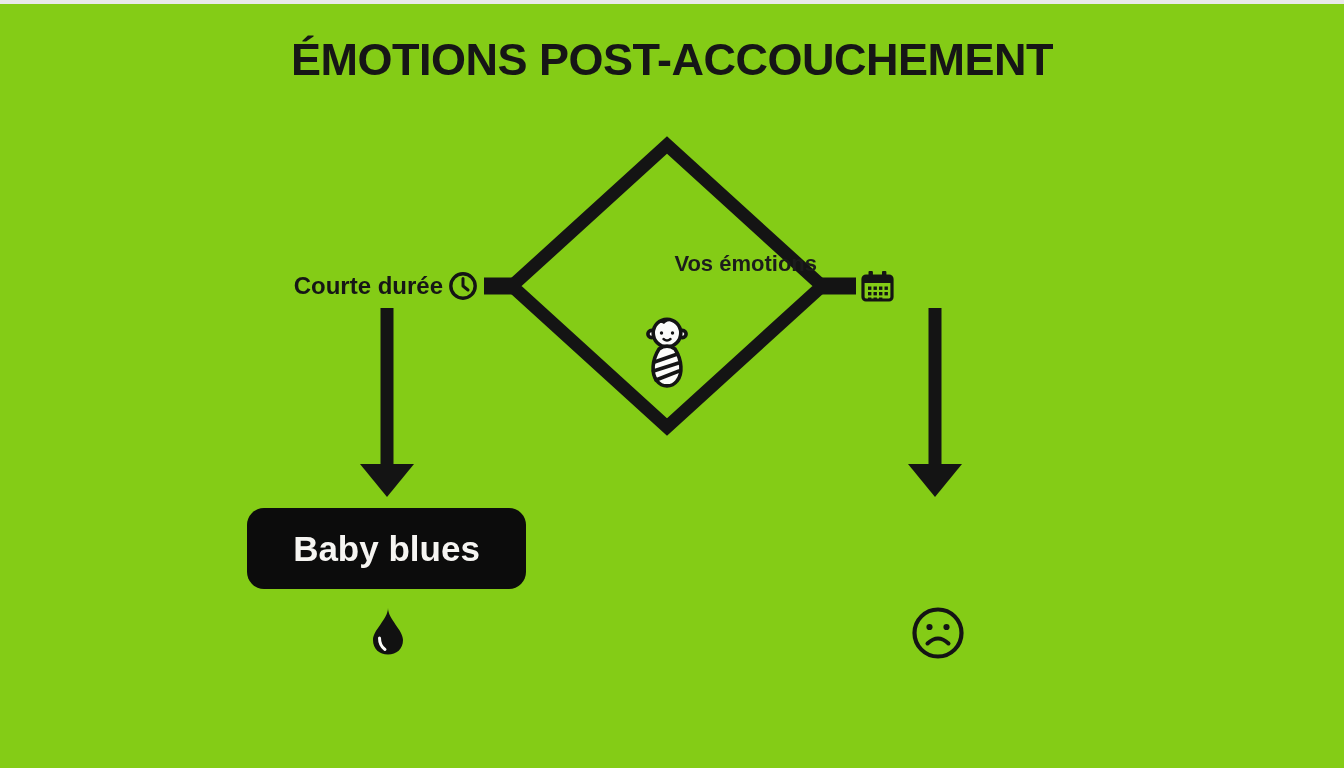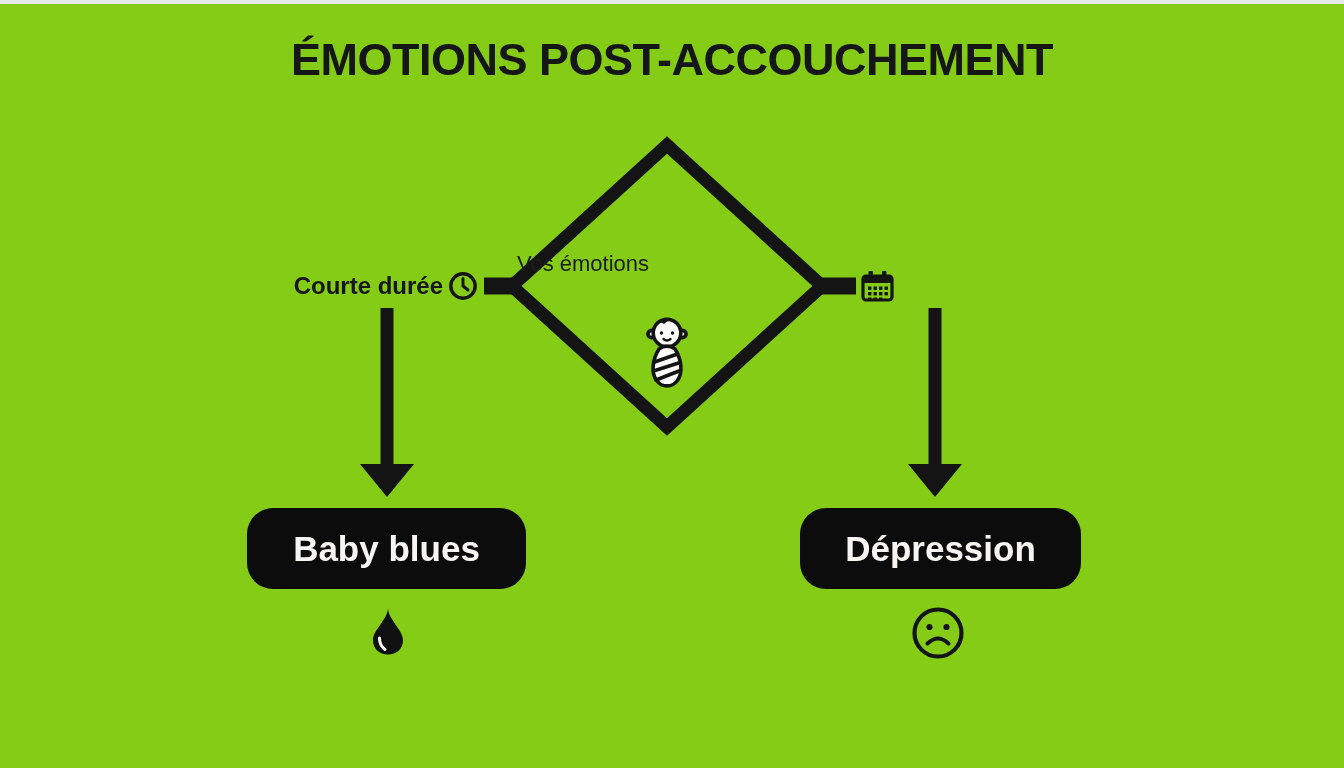--- a/index.html
+++ b/index.html
@@ -29,23 +29,23 @@
   }
 
   #shape-layer {
     left: 0; top: 0;
     width: 1344px; height: 768px;
     pointer-events: none;
   }
 
   #decision-text {
     left: 517px; top: 245px; width: 300px;
-    text-align: left;
+    text-align: right;
     font-size: 22px;
-    font-weight: 400;
+    font-weight: 700;
     line-height: 29px;
     color: #1c1c1c;
   }
 
   .condition-label {
     top: 261px;
     height: 42px;
     display: flex;
     align-items: center;
     gap: 4px;
@@ -54,21 +54,21 @@
     color: #161616;
     white-space: nowrap;
   }
   #condition-left  { left: 303px; width: 176px; justify-content: flex-end; }
   #condition-right { left: 860px; }
 
   .outcome-box {
     top: 504px;
     height: 81px;
     background: #0c0c0c;
-    border-radius: 26px;
+    border-radius: 17px;
     display: flex;
     align-items: center;
     justify-content: center;
     color: #f6f5f2;
     font-size: 35px;
     font-weight: 700;
   }
   #outcome-left  { left: 247px; width: 279px; }
   #outcome-right { left: 800px; width: 281px; }
 
@@ -159,23 +159,20 @@
             <rect x="13.5" y="27.5" width="3.4" height="2"></rect>
             <rect x="19" y="27.5" width="3.4" height="2"></rect>
         </g>
       </svg>
     </span>
   </div>
 
   <div id="outcome-left" class="abs outcome-box">
     <span>Baby blues</span>
   </div>
-  <div id="outcome-right" class="abs outcome-box">
-    <span>Dépression</span>
-  </div>
 
   <span class="abs icon" style="left:370px; top:602px;">
     <svg width="36" height="50" viewBox="0 0 36 50">
       <path d="M18,2 C18,13 3,24 3,34 C3,43 9.5,48.5 18,48.5 C26.5,48.5 33,43 33,34 C33,24 18,13 18,2 Z" fill="#111111"></path>
       <path d="M9.5,32 C9.5,37.5 11.5,41 15,43.5" fill="none" stroke="#fcfcfa" stroke-width="3" stroke-linecap="round"></path>
     </svg>
   </span>
 
   <span class="abs icon" style="left:910px; top:601px;">
     <svg width="56" height="56" viewBox="0 0 56 56">

